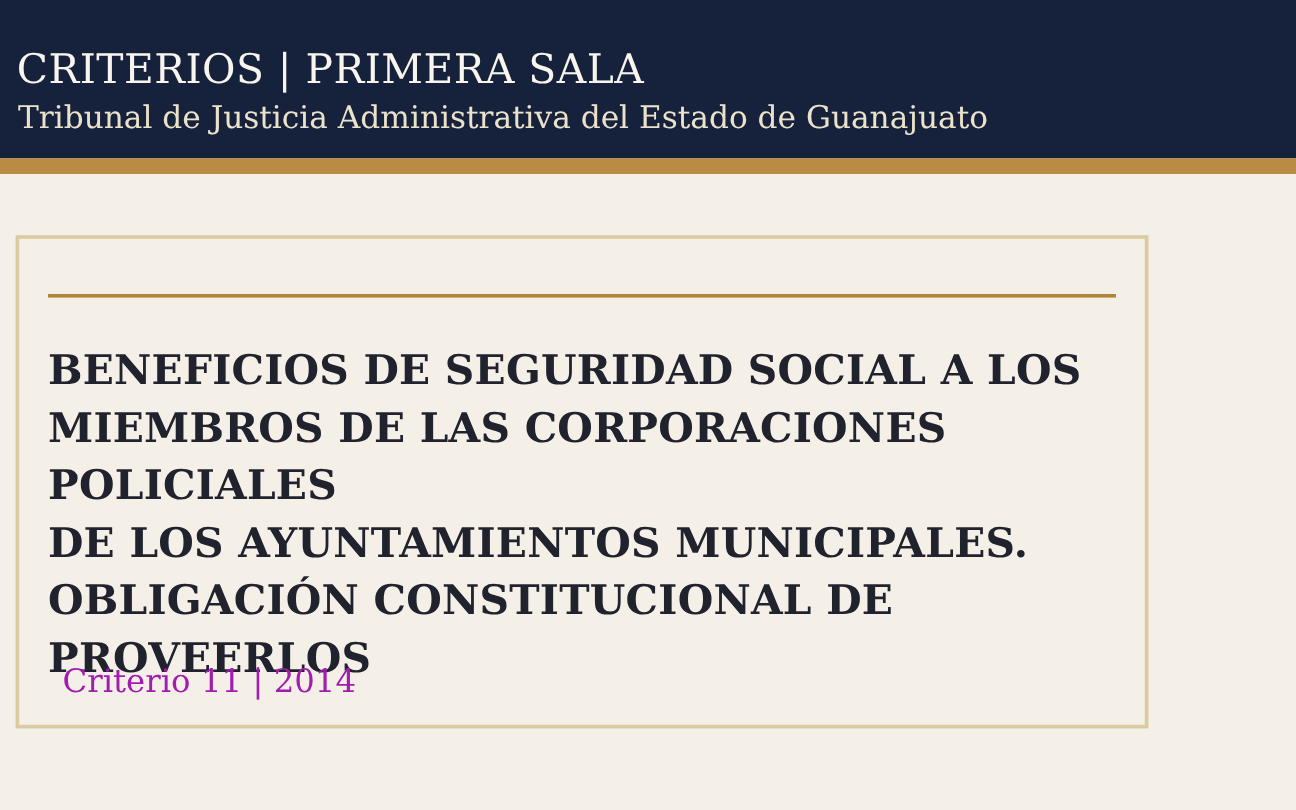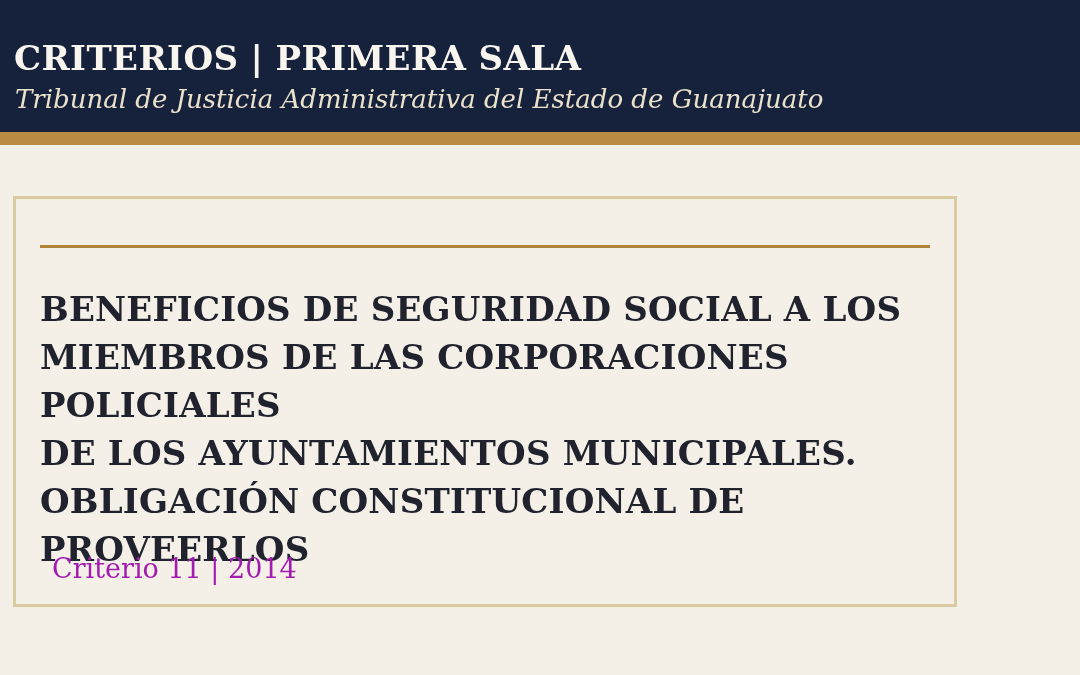--- a/index.html
+++ b/index.html
@@ -18,30 +18,29 @@
     width: 1080px;
     height: 132px;
     background: #16213B;
     padding: 41px 16px 0 14px;
   }
   .masthead-title {
     margin: 0;
     color: #F8F5EF;
     font-size: 34px;
     line-height: 1;
-    font-weight: bold;
+    font-weight: normal;
     letter-spacing: 0.4px;
   }
   .masthead-subtitle {
     margin: 11px 0 0 1px;
     color: #EBE2CB;
     font-size: 26px;
     line-height: 1;
     font-weight: normal;
-    font-style: italic;
   }
 
   
   .gold-band {
     width: 1080px;
     height: 13px;
     background: #B98B43;
   }
 
   

